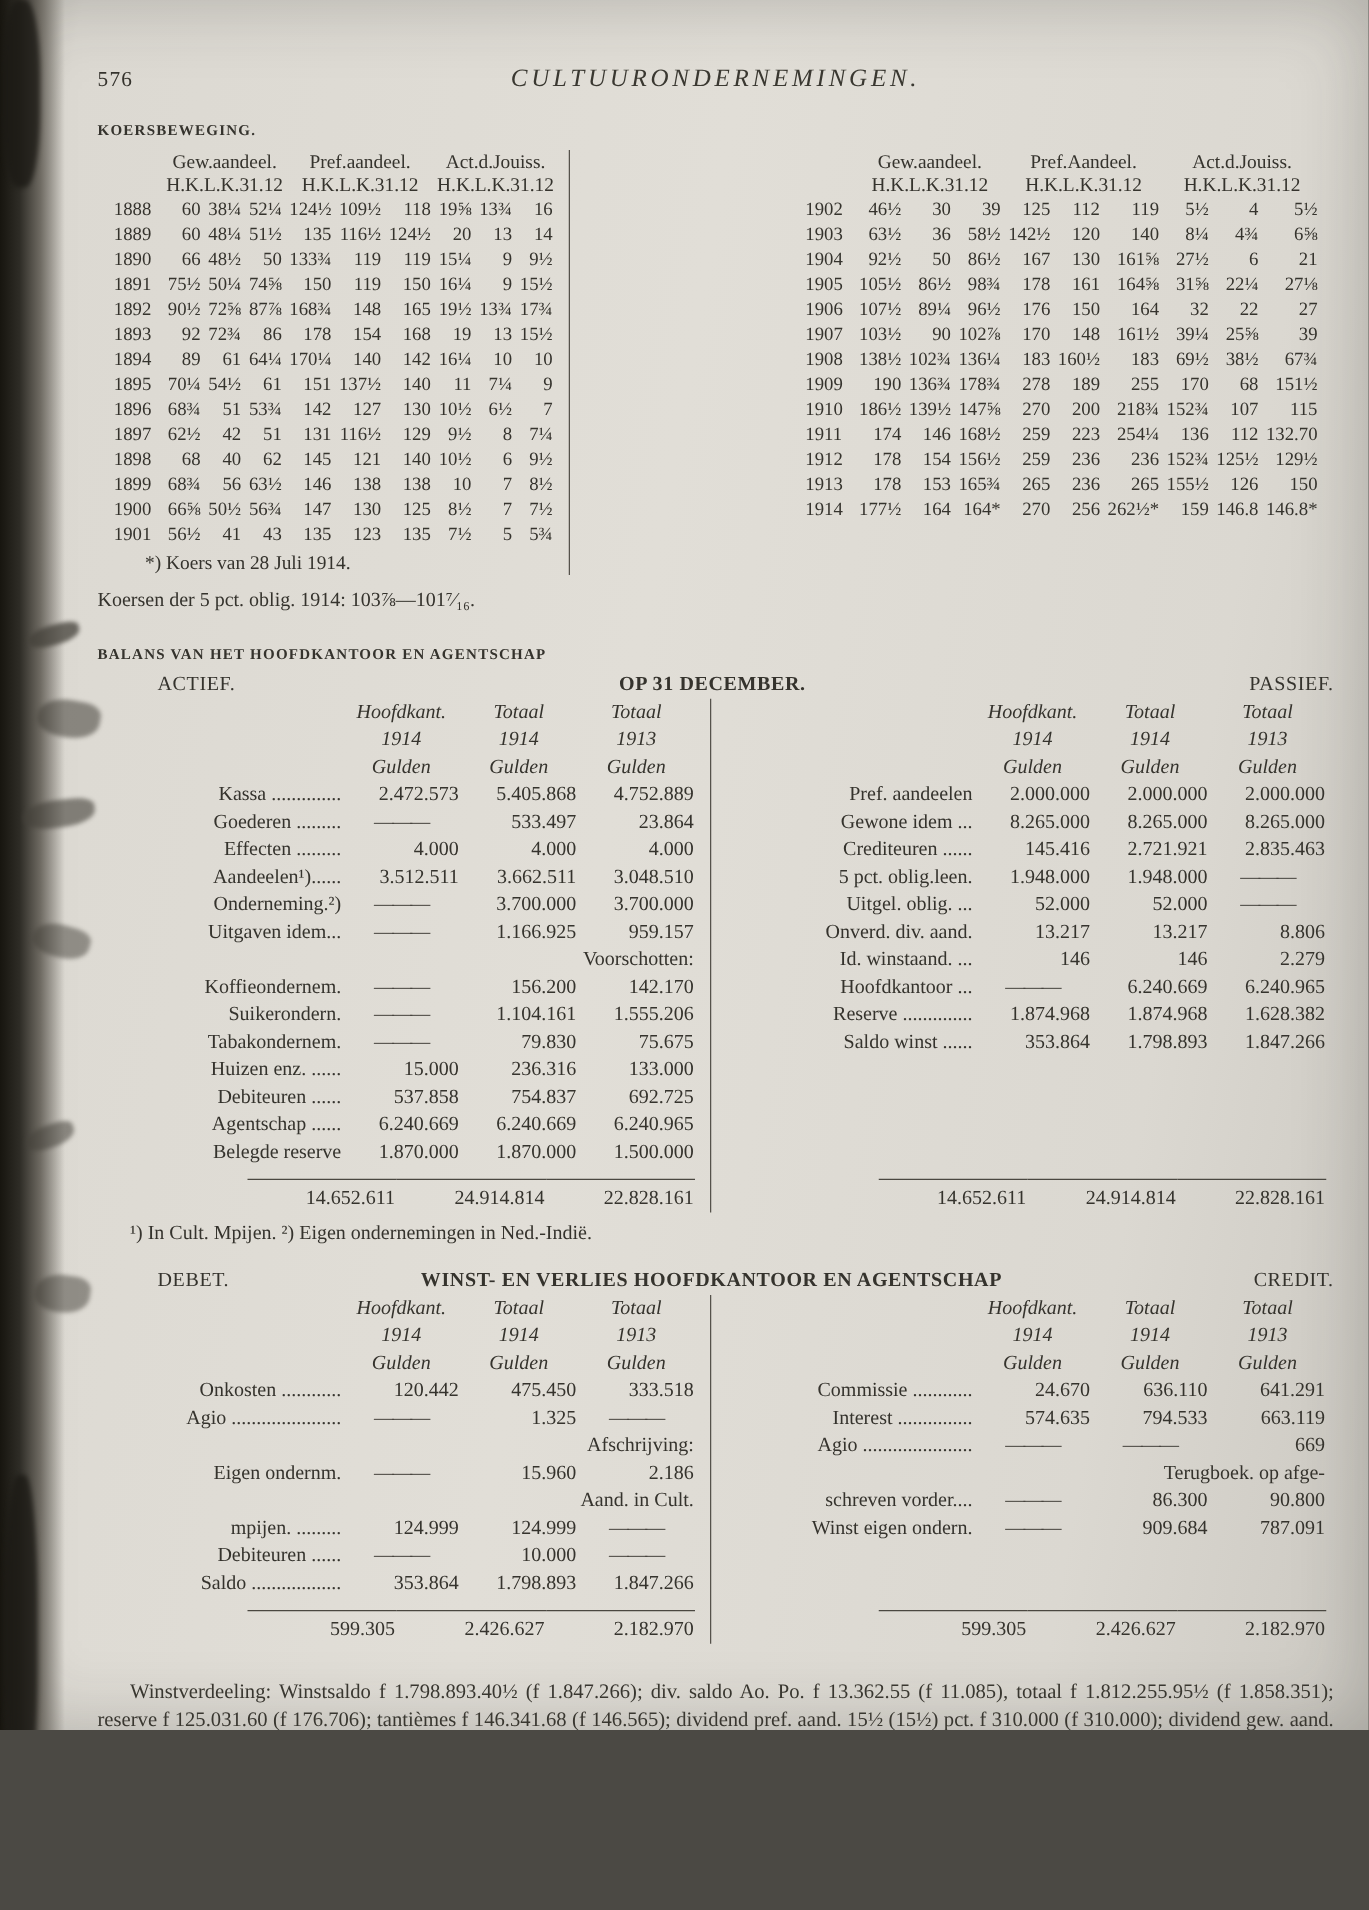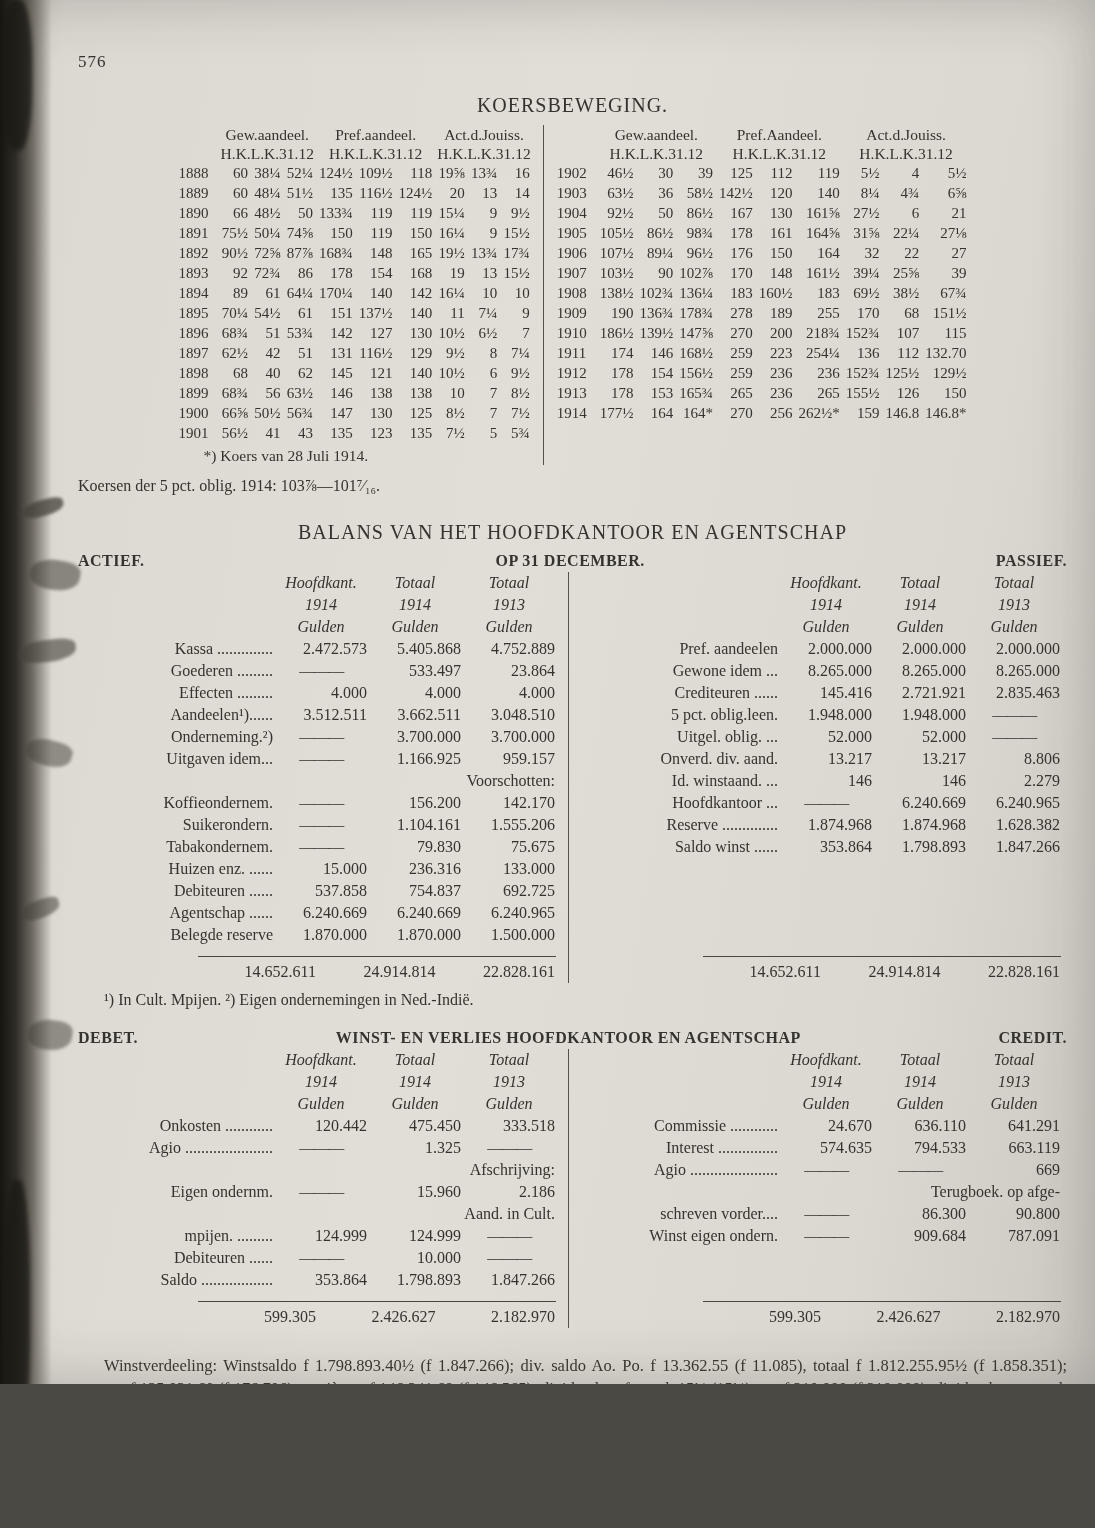--- a/index.html
+++ b/index.html
@@ -12,34 +12,34 @@
   .binding{position:absolute;left:0;top:0;width:52px;height:100%;
     background:linear-gradient(90deg,#17150f 0%,#2e2c26 30%,#6e6a62 62%,rgba(110,106,98,0) 100%);}
   .binding-blotch{position:absolute;background:#1c1a15;filter:blur(2px);opacity:.8;border-radius:40%;}
   .ink-mark{position:absolute;background:#44413a;filter:blur(1.5px);opacity:.75;border-radius:50% 30% 50% 40%;}
   .content{position:absolute;left:78px;right:28px;top:52px;}
 
   .page-head{display:flex;align-items:baseline;margin-bottom:22px;}
   .page-num{font-size:17px;letter-spacing:1px;width:150px;}
   .book-title{flex:1;text-align:center;font-style:italic;font-size:20px;letter-spacing:3px;color:#3a3831;margin-right:150px;}
 
-  .sec-title{text-align:center;font-weight:normal;font-size:20px;letter-spacing:1px;margin:6px 0 8px;}
-
-  .koers-wrap{display:flex;justify-content:center;}
+  .sec-title{font-weight:bold;font-size:12px;letter-spacing:1px;margin:6px 0 8px;}
+
+  .koers-wrap{display:flex;justify-content:space-between;}
   .koers-half{padding:0 10px;}
   .koers-half.lft{border-right:1px solid #55524b;}
   table.t{border-collapse:collapse;}
   .koers th{font-weight:normal;font-size:15.5px;line-height:19px;text-align:center;padding:0 2px;white-space:nowrap;}
   .koers td{font-size:15px;line-height:20px;text-align:right;padding:0 3px;white-space:nowrap;}
   .koers td.yr{text-align:left;padding-right:10px;}
   .koers-foot{font-size:15.5px;margin:4px 0 0 28px;}
   .oblig-line{text-align:left;font-size:16px;margin:12px 0 26px;}
 
   .sheet-heads{display:flex;justify-content:space-between;font-size:16px;margin:2px 0 2px;}
-  .sheet-heads .cap{font-weight:bold;letter-spacing:.5px;}
+  .sheet-heads .cap{font-weight:normal;letter-spacing:.5px;margin-left:48px;}
   .sheet-heads .mid{font-weight:bold;letter-spacing:.5px;}
   .sheet{display:flex;align-items:stretch;}
   .sheet-half{flex:1;display:flex;flex-direction:column;padding-right:8px;}
   .sheet-half.lft{border-right:1px solid #55524b;padding-right:12px;}
   .sheet-half.rgt{padding-left:14px;}
   .sheet-table{width:100%;table-layout:fixed;border-collapse:collapse;}
   .sheet-table col.c-lbl{width:196px;}
   .sheet-table col.c-val{width:94px;}
   .sheet-table th{font-weight:normal;font-size:16px;line-height:20px;text-align:center;white-space:nowrap;font-style:italic;}
   .sheet-table td{font-size:16px;line-height:20px;white-space:nowrap;overflow:hidden;}
@@ -67,20 +67,21 @@
   <div class="ink-mark" style="left:30px;top:560px;width:50px;height:30px;transform:rotate(10deg);opacity:.55;"></div>
   <div class="ink-mark" style="left:18px;top:640px;width:58px;height:22px;transform:rotate(-6deg);opacity:.6;"></div>
   <div class="ink-mark" style="left:26px;top:740px;width:46px;height:26px;transform:rotate(16deg);opacity:.5;"></div>
   <div class="ink-mark" style="left:20px;top:900px;width:40px;height:18px;transform:rotate(-18deg);opacity:.55;"></div>
   <div class="ink-mark" style="left:28px;top:1020px;width:44px;height:30px;transform:rotate(8deg);opacity:.5;"></div>
 
   <div class="content">
 
     <div class="page-head">
       <span class="page-num">576</span>
+      <span class="book-title">CULTUURONDERNEMINGEN.</span>
     </div>
 
     <div class="sec-title">KOERSBEWEGING.</div>
 
     <div class="koers-wrap">
       <div class="koers-half lft">
         <table class="t koers">
           <thead>
             <tr>
               <th></th>

